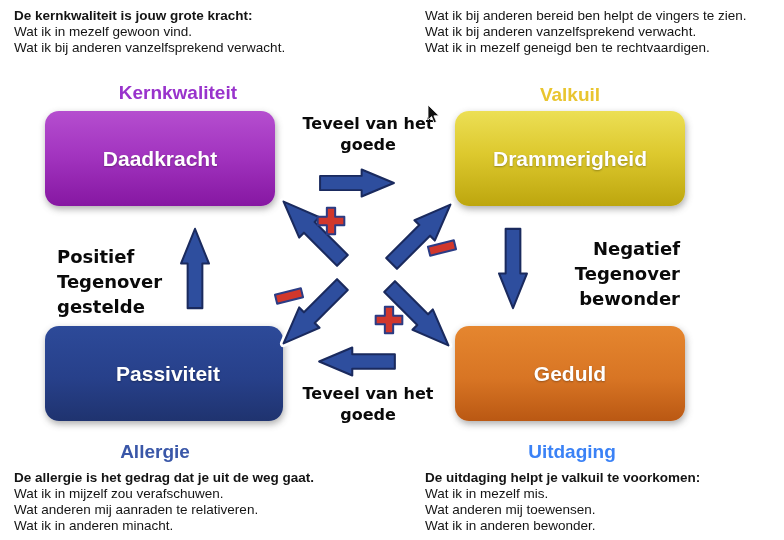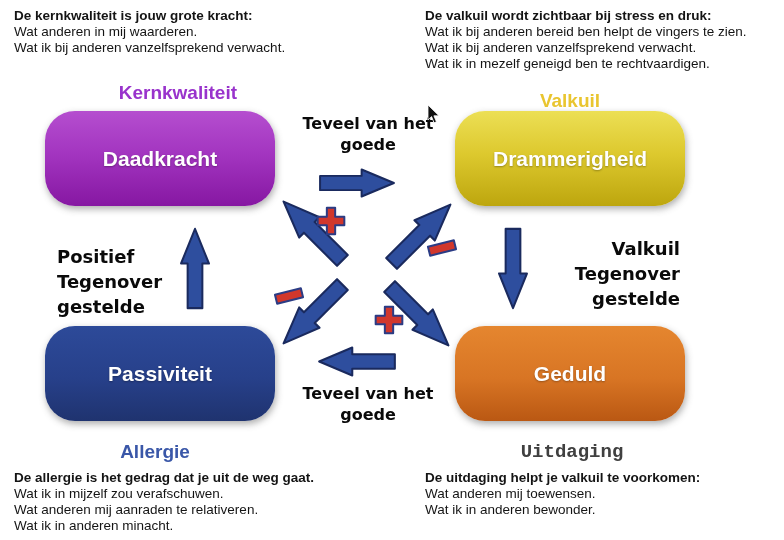--- a/index.html
+++ b/index.html
@@ -11,33 +11,33 @@
 
   
   .note { font-size:13.5px; line-height:16px; color:#141414; }
   .note .note-title { font-weight:bold; }
 
   
   .qheading { font-weight:bold; font-size:19px; width:200px; text-align:center; }
   .qheading.kern   { color:#9933cc; }
   .qheading.valk   { color:#e9c52f; }
   .qheading.aller  { color:#3a57a8; }
-  .qheading.uitd   { color:#404040;font-family:Liberation Mono, monospace; }
+  .qheading.uitd   { color:#3b82f6; }
 
   
   .qbox {
-    position:absolute; width:230px; height:95px; border-radius:30px;
+    position:absolute; width:230px; height:95px; border-radius:14px;
     display:flex; align-items:center; justify-content:center;
     color:#fff; font-weight:bold; font-size:21px;
     box-shadow:1px 3px 7px rgba(70,70,70,.45);
     text-shadow:0 1px 2px rgba(0,0,0,.3);
   }
   .qbox.daadkracht    { background:linear-gradient(180deg,#b54ecf 0%,#a335c0 45%,#8617a2 100%); }
   .qbox.drammerigheid { background:linear-gradient(180deg,#ecdf55 0%,#ddc92e 45%,#bda60e 100%); }
-  .qbox.passiviteit   { background:linear-gradient(180deg,#2d4a99 0%,#27408a 55%,#1f336f 100%); }
+  .qbox.passiviteit   { background:linear-gradient(180deg,#2d4a99 0%,#27408a 55%,#1f336f 100%);padding-left:8px; }
   .qbox.geduld        { background:linear-gradient(180deg,#e5862f 0%,#d87524 55%,#ba5813 100%); }
 
   
   .arrow, .sign, .cursor { position:absolute; overflow:visible; }
   .arrow-halo { fill:#ffffff; stroke:#ffffff; stroke-width:9; stroke-linejoin:round; }
   .arrow-body { fill:#2e4e9e; stroke:#1a2a5e; stroke-width:2.6; stroke-linejoin:round; }
   .sign-shape { fill:#d1372c; stroke:#2b3c85; stroke-width:2.4; stroke-linejoin:round; }
 
   
   .mid-label { font-family:"DejaVu Sans", sans-serif; font-weight:bold; color:#0a0a0a; }
@@ -45,51 +45,50 @@
   .pos-neg { width:132px; font-size:18px; line-height:25px; }
   .pos-neg.right { text-align:right; }
 </style>
 </head>
 <body>
 
 <div class="stage">
 
   <div class="abs note" style="left:14px; top:8px; width:400px;">
     <div class="note-title">De kernkwaliteit is jouw grote kracht:</div>
-    <div>Wat anderen in mij waarderen.</div>
+    <div>Wat ik in mezelf gewoon vind.</div>
     <div>Wat ik bij anderen vanzelfsprekend verwacht.</div>
   </div>
 
   <div class="abs note" style="left:425px; top:8px; width:356px;">
-    <div class="note-title">De valkuil wordt zichtbaar bij stress en druk:</div>
     <div>Wat ik bij anderen bereid ben helpt de vingers te zien.</div>
     <div>Wat ik bij anderen vanzelfsprekend verwacht.</div>
     <div>Wat ik in mezelf geneigd ben te rechtvaardigen.</div>
   </div>
 
   <div class="abs qheading kern" style="left:37px; top:82px;text-align:right;">Kernkwaliteit</div>
-  <div class="abs qheading valk" style="left:470px; top:90px;">Valkuil</div>
+  <div class="abs qheading valk" style="left:470px; top:84px;">Valkuil</div>
 
   <div class="qbox daadkracht" style="left:45px; top:111px;">
     <span>Daadkracht</span>
   </div>
   <div class="qbox drammerigheid" style="left:455px; top:111px;">
     <span>Drammerigheid</span>
   </div>
   <div class="qbox passiviteit" style="left:45px; top:326px;">
     <span>Passiviteit</span>
   </div>
   <div class="qbox geduld" style="left:455px; top:326px;">
     <span>Geduld</span>
   </div>
 
   <div class="abs mid-label teveel" style="left:288px; top:113px;">Teveel van het goede</div>
   <div class="abs mid-label teveel" style="left:288px; top:383px;">Teveel van het goede</div>
   <div class="abs mid-label pos-neg" style="left:57px; top:236px;margin-top:8px;">Positief Tegenover gestelde</div>
-  <div class="abs mid-label pos-neg right" style="left:548px; top:236px;">Valkuil Tegenover gestelde</div>
+  <div class="abs mid-label pos-neg right" style="left:548px; top:236px;">Negatief Tegenover bewonder</div>
 
   <svg class="arrow" style="left:317px; top:168px; width:80px; height:30px;" viewBox="0 0 104 40" preserveAspectRatio="none">
     <polygon class="arrow-halo" points="4,10.5 58,10.5 58,2 100,20 58,38 58,29.5 4,29.5"></polygon>
     <polygon class="arrow-body" points="4,10.5 58,10.5 58,2 100,20 58,38 58,29.5 4,29.5"></polygon>
   </svg>
   <svg class="arrow" style="left:316px; top:346px; width:82px; height:31px; transform:rotate(180deg);" viewBox="0 0 104 40" preserveAspectRatio="none">
     <polygon class="arrow-halo" points="4,10.5 58,10.5 58,2 100,20 58,38 58,29.5 4,29.5"></polygon>
     <polygon class="arrow-body" points="4,10.5 58,10.5 58,2 100,20 58,38 58,29.5 4,29.5"></polygon>
   </svg>
   <svg class="arrow" style="left:152px; top:253px; width:86px; height:31px; transform:rotate(-90deg);" viewBox="0 0 104 40" preserveAspectRatio="none">
@@ -139,17 +138,18 @@
 
   <div class="abs note" style="left:14px; top:470px; width:400px;">
     <div class="note-title">De allergie is het gedrag dat je uit de weg gaat.</div>
     <div>Wat ik in mijzelf zou verafschuwen.</div>
     <div>Wat anderen mij aanraden te relativeren.</div>
     <div>Wat ik in anderen minacht.</div>
   </div>
 
   <div class="abs note" style="left:425px; top:470px; width:356px;">
     <div class="note-title">De uitdaging helpt je valkuil te voorkomen:</div>
+    <div>Wat ik in mezelf mis.</div>
     <div>Wat anderen mij toewensen.</div>
     <div>Wat ik in anderen bewonder.</div>
   </div>
 
 </div>
 
 </body></html>

